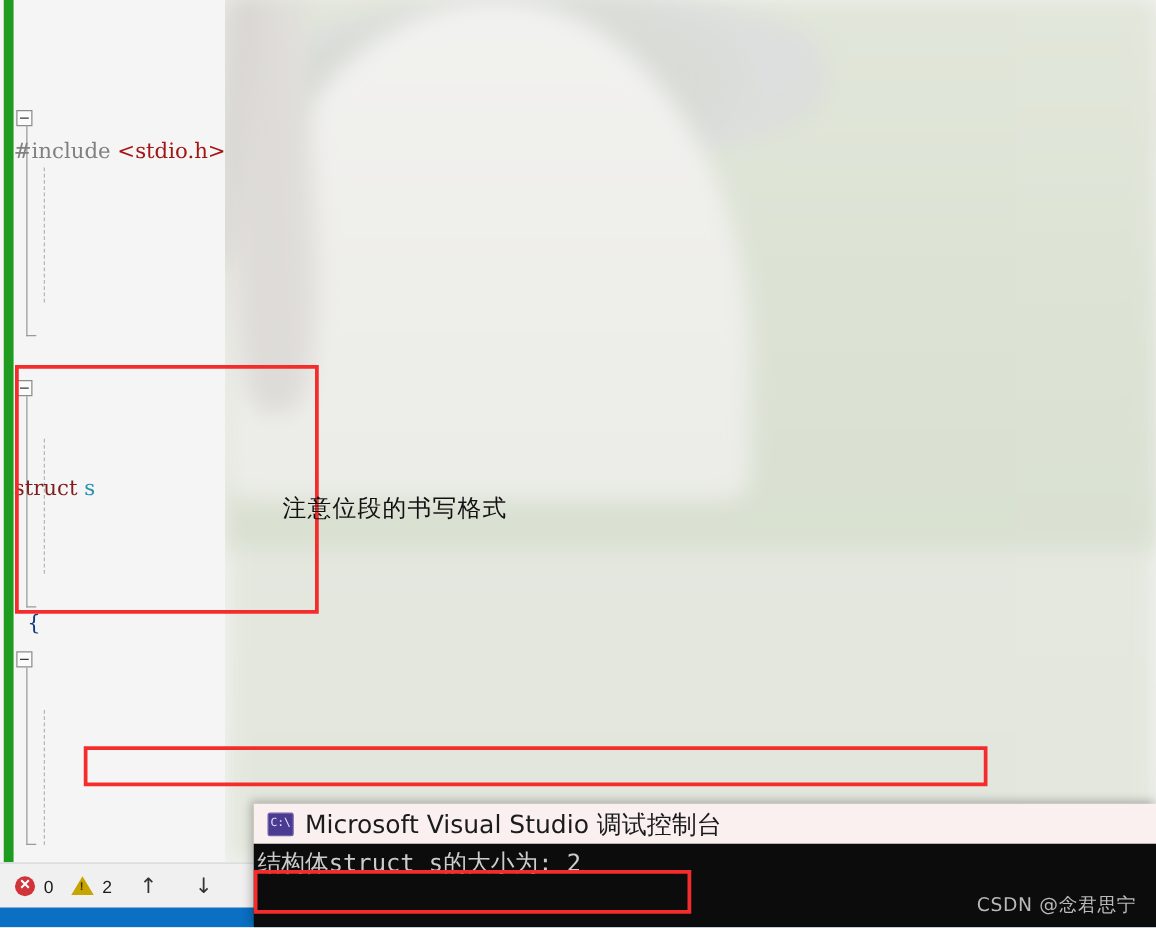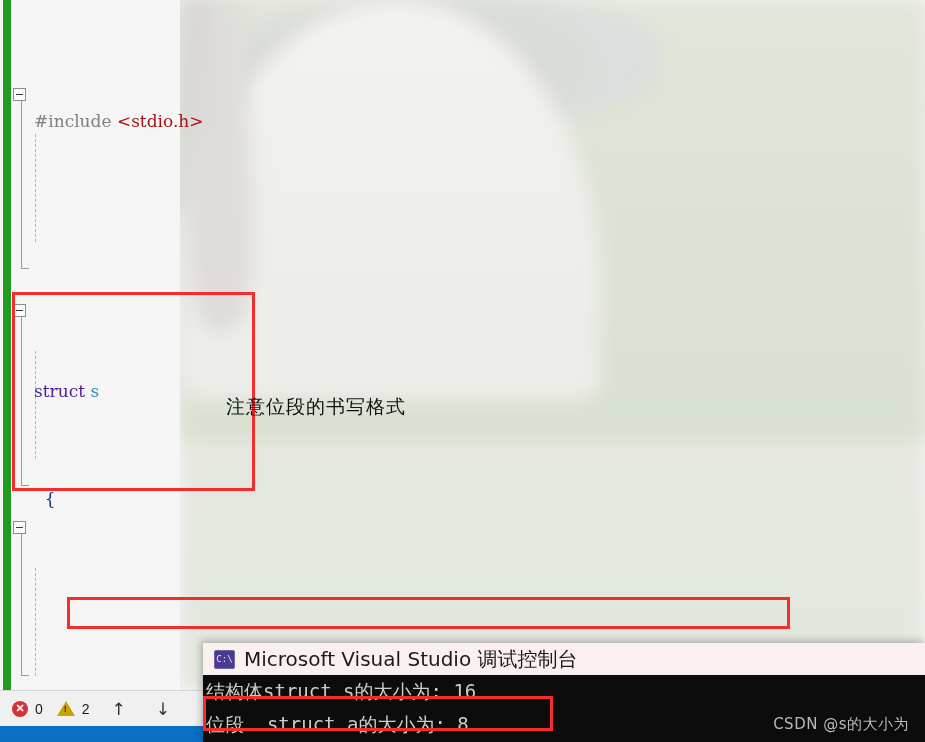--- a/index.html
+++ b/index.html
@@ -98,25 +98,24 @@
     left: 11px; top: 0;
     width: 914px; height: 690px;
     font-family: "DejaVu Serif", "Liberation Serif", serif;
     font-size: 17px;
     line-height: 27px;
     white-space: pre;
   }
   .ln {
     position: relative;
     height: 27px;
-    padding-left: 23px;
-  }
-
-  
-  .kw      { color: #4c1d95; }
+  }
+
+  
+  .kw      { color: #7f1d1d; }
   .type-id { color: #2b91af; }
   .pre     { color: #808080; }
   .str     { color: #a31515; }
   .punc    { color: #000000; }
   .brace   { color: #12397c; }
 
   
   .collapse {
     position: absolute;
     left: 2px; top: 7px;
@@ -400,21 +399,20 @@
   </div>
 
   <div class="bluebar"></div>
 
   <div class="console">
     <div class="console-title">
       <span class="cmd-icon">C:\</span>
       <span class="console-title-text">Microsoft Visual Studio 调试控制台</span>
     </div>
     <div class="console-body">
-      <div class="console-line">结构体struct s的大小为: 16</div>
-      <div class="console-line">位段  struct a的大小为: 8</div>
+      <div class="console-line">结构体struct s的大小为: 2</div>
     </div>
-    <div class="watermark">CSDN @s的大小为</div>
+    <div class="watermark">CSDN @念君思宁</div>
   </div>
 
   <div class="redbox" id="redbox-output"></div>
 
 </div>
 
 </body></html>

